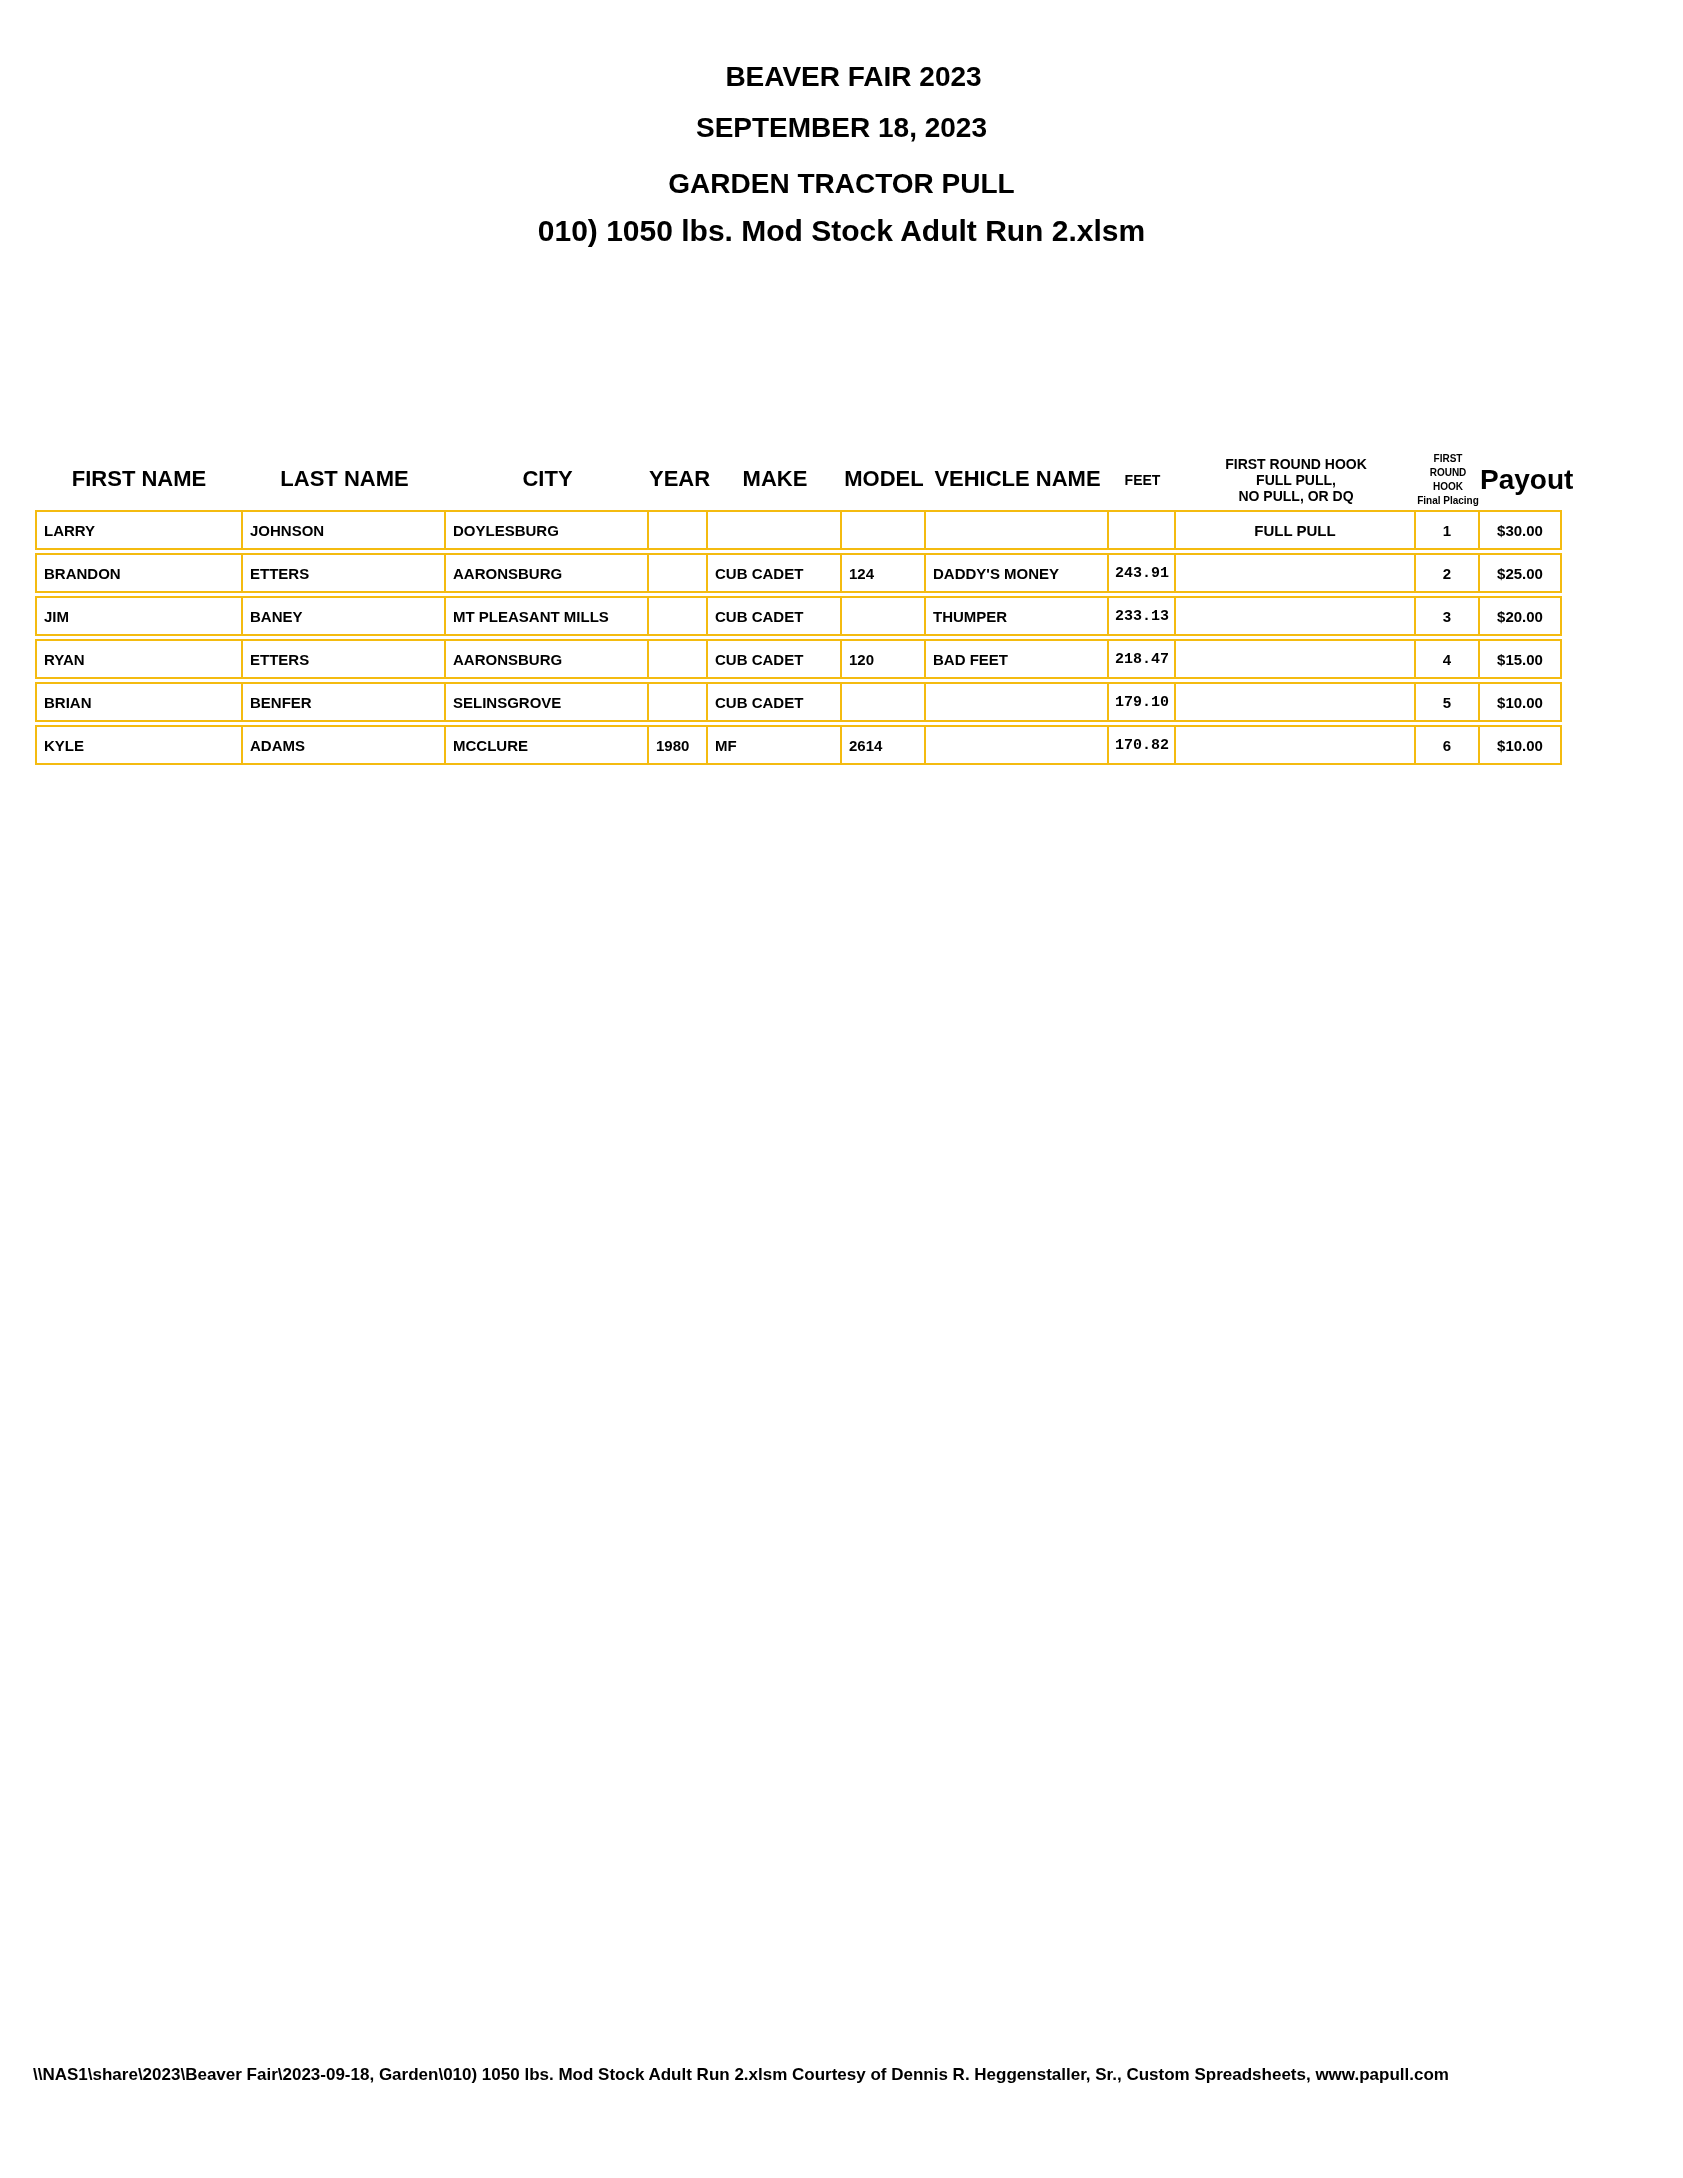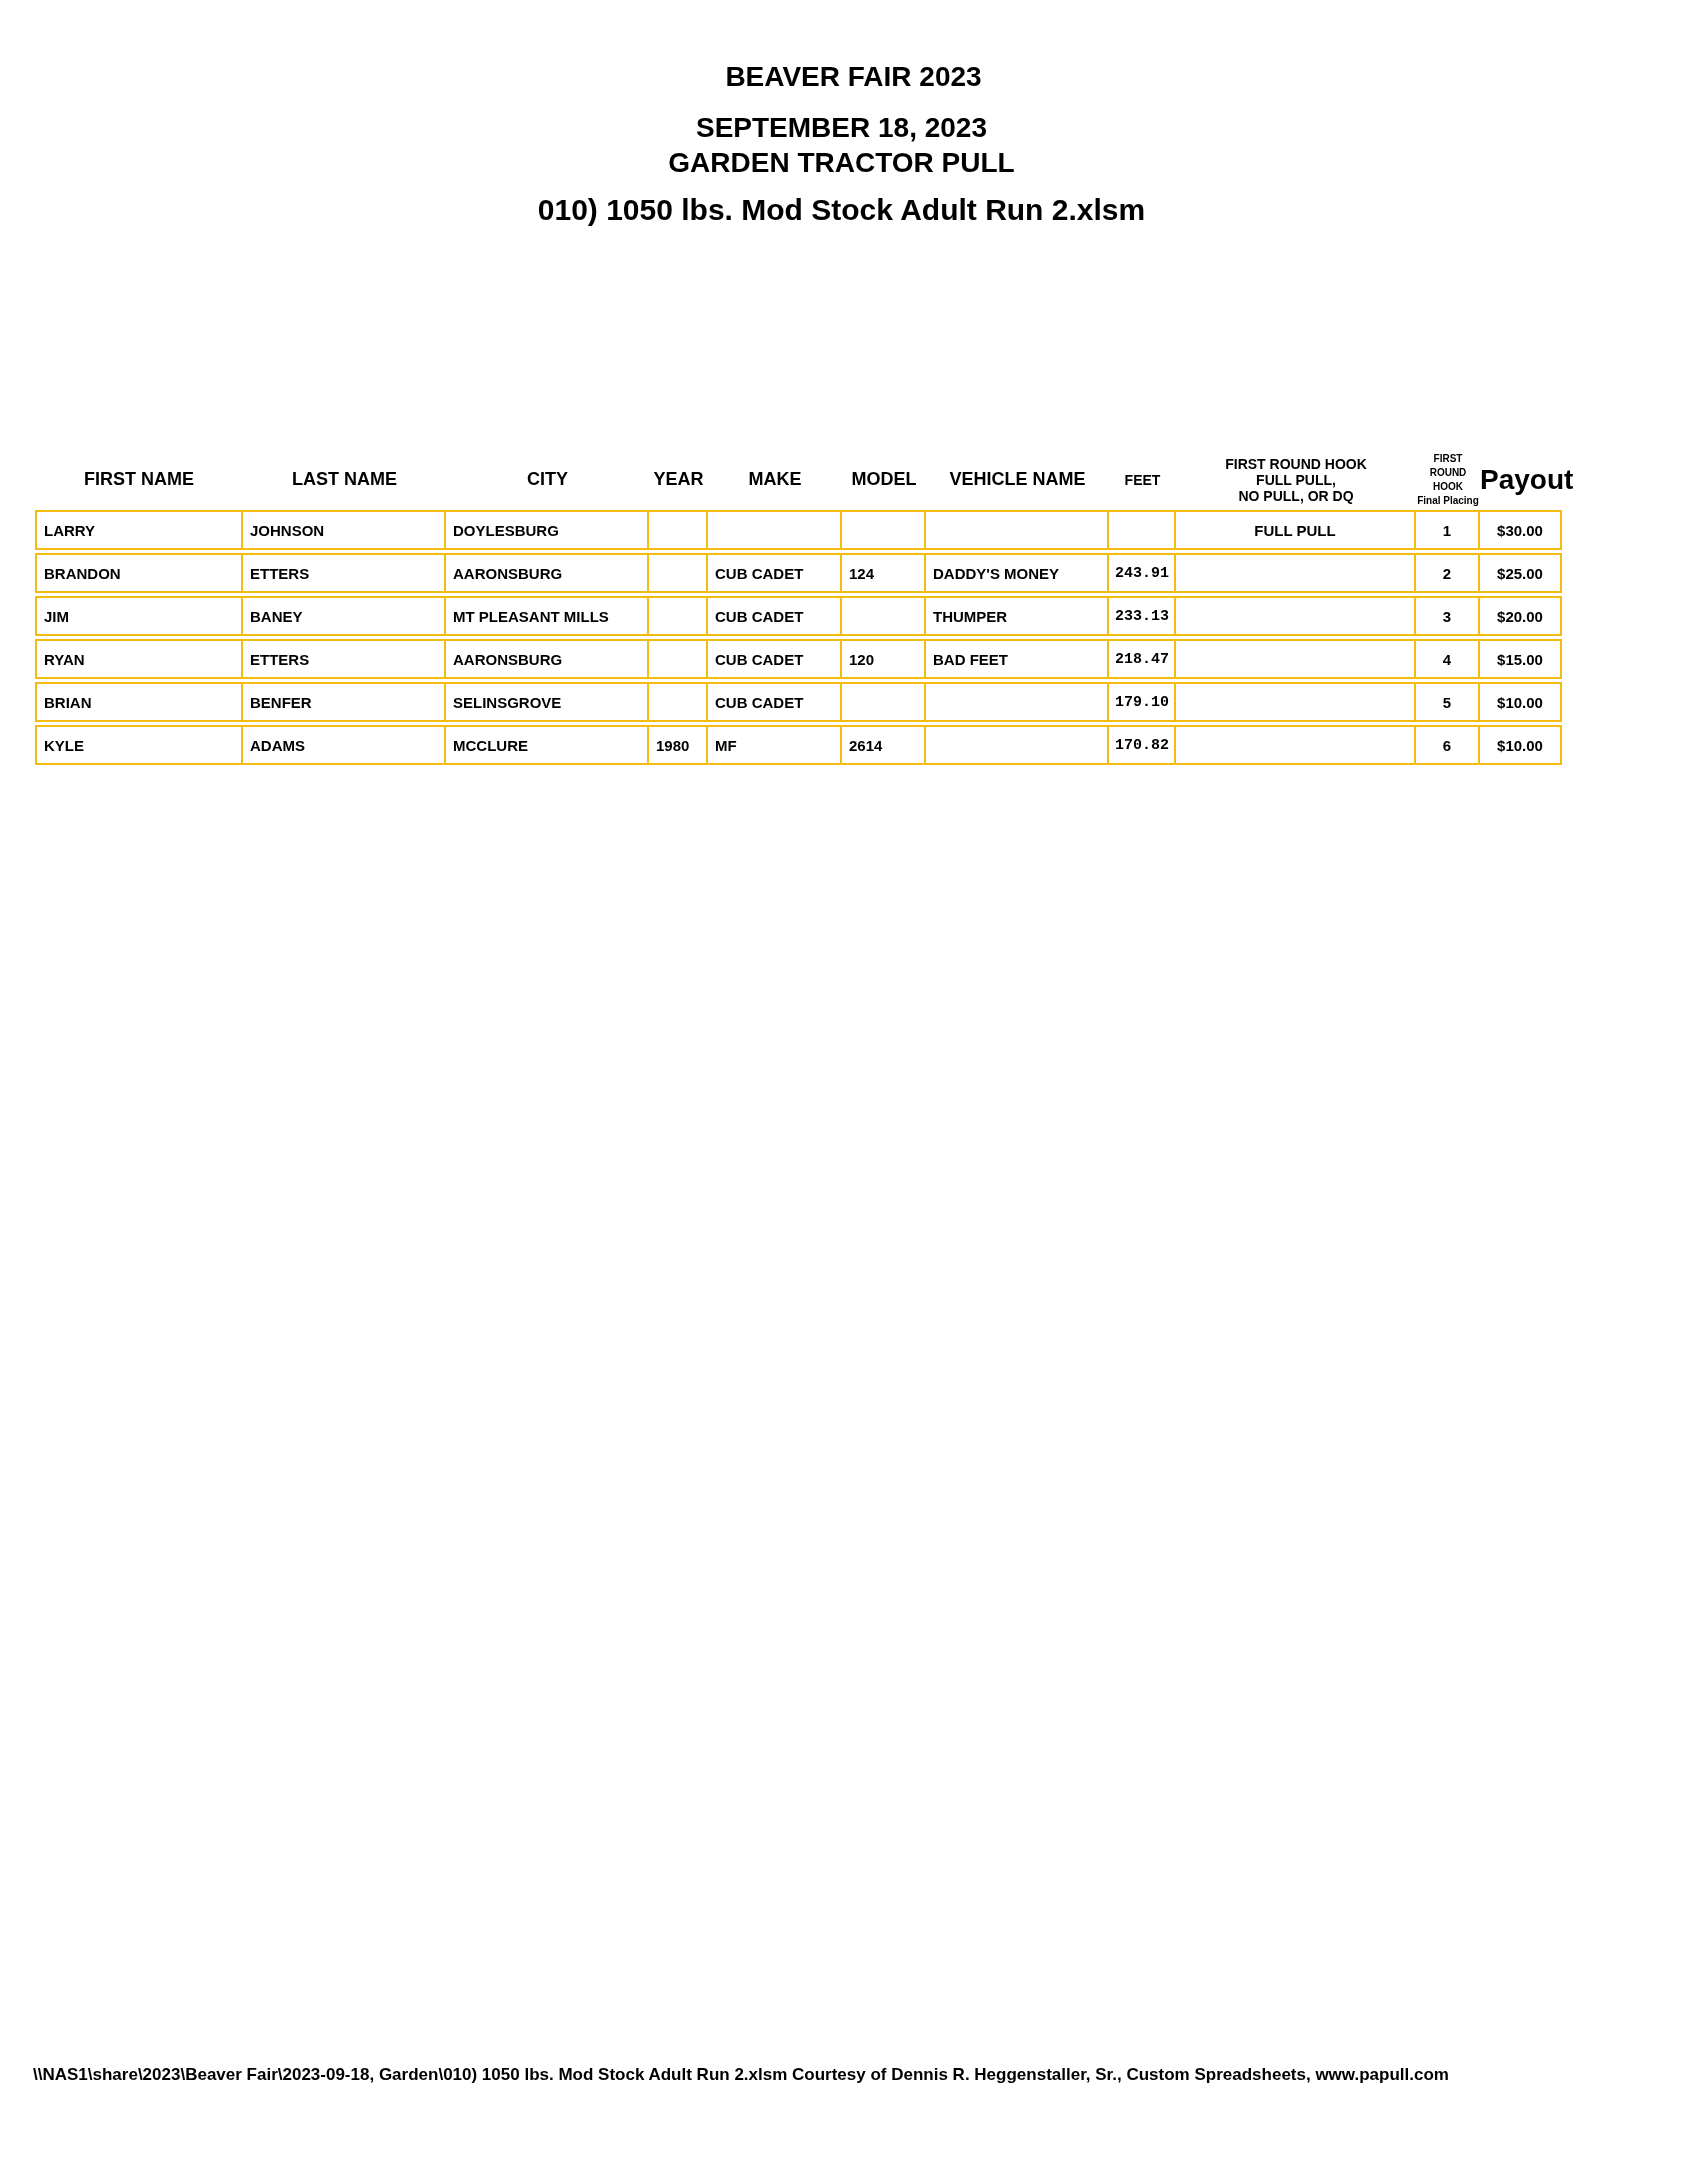--- a/index.html
+++ b/index.html
@@ -14,21 +14,21 @@
     overflow: hidden;
   }
 
   
   .report-header {
     position: absolute; top: 61px; left: 0; width: 100%;
     text-align: center;
   }
   .t-line { white-space: nowrap; }
   .t1 { font-size: 28px; line-height: 32px; margin-bottom: 19px; margin-left: 24px; }
-  .t2 { font-size: 28px; line-height: 32px; margin-bottom: 3px; }
+  .t2 { font-size: 28px; line-height: 32px; margin-bottom: 24px; }
   .t3 { font-size: 28px; line-height: 32px; margin-bottom: 13px; }
   .t4 { font-size: 26px; line-height: 30px; margin-bottom: 20px; }
   .t5 { font-size: 30px; line-height: 36px; }
 
   
   .grid-cols {
     display: grid;
     grid-template-columns: 208px 203px 203px 59px 134px 84px 183px 67px 240px 64px 82px;
   }
 
@@ -36,21 +36,21 @@
   .table-header {
     position: absolute; left: 35px; top: 443px;
     width: 1528px; height: 73px;
     align-items: center;
   }
   .hc {
     text-align: center;
     white-space: pre-line;
     line-height: 1.2;
   }
-  .h-std   { font-size: 18px; }
+  .h-std   { font-size: 22px; }
   .h-small { font-size: 14px; line-height: 16px; }
   .h-tiny  { font-size: 10px; line-height: 14px; }
   .h-payout{ font-size: 28px; white-space: nowrap; }
 
   
   .table-body {
     position: absolute; left: 35px; top: 510px;
     width: 1528px;
     display: flex; flex-direction: column; gap: 3px;
   }

